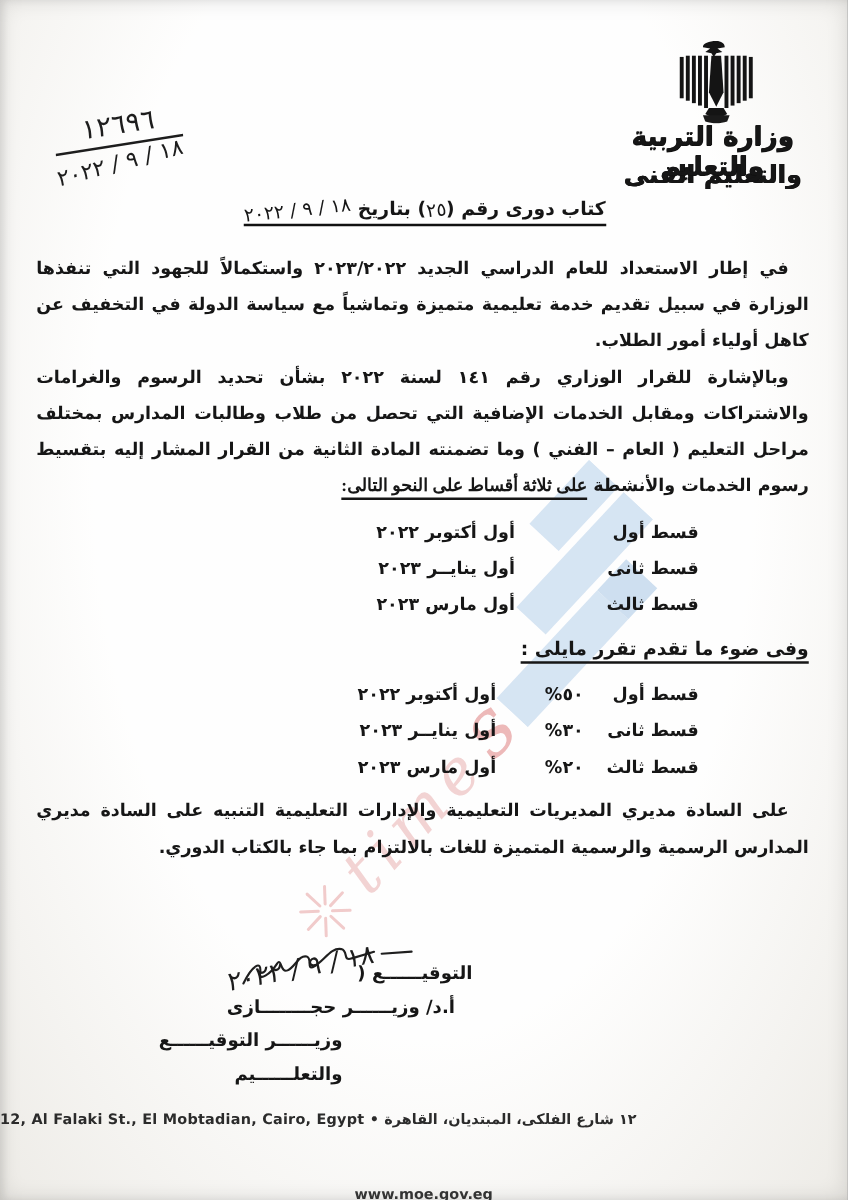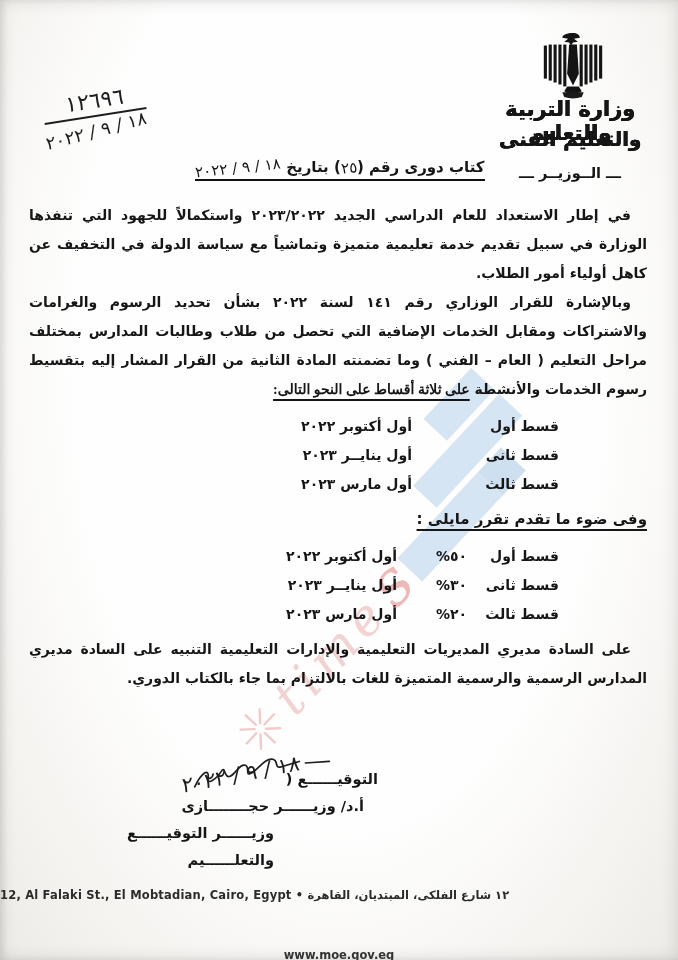--- a/index.html
+++ b/index.html
@@ -118,21 +118,20 @@
       <rect x="43.8" y="13" width="3.2" height="43"></rect>
 
       <path d="M33 13 h8 l2 30 -6 12 -6 -12 z"></path>
       <path d="M31 56 h12 l3 5 c-6 4 -12 4 -18 0 z"></path>
       <path d="M26 62 h22 l-2 5 c-6 2 -12 2 -18 0 z" fill="#1a1a1a"></path>
     </g>
   </svg>
 
   <div class="calli calli2">والتعليم الفنى</div>
   <div class="calli calli1">وزارة التربية والتعليم</div>
-  <div class="minister">ـــ الــوزيــر ـــ</div>
 
   <div class="ref hand">
     <div class="ref-num">١٢٦٩٦</div>
     <div class="ref-date">١٨ / ٩ / ٢٠٢٢</div>
   </div>
 
   <div class="title">
     <span class="wrap">
       <span>كتاب دورى رقم (</span><span class="hand-num">٢٥</span><span>) بتاريخ </span><span class="hand-num">١٨ / ٩ / ٢٠٢٢</span>
     </span>

